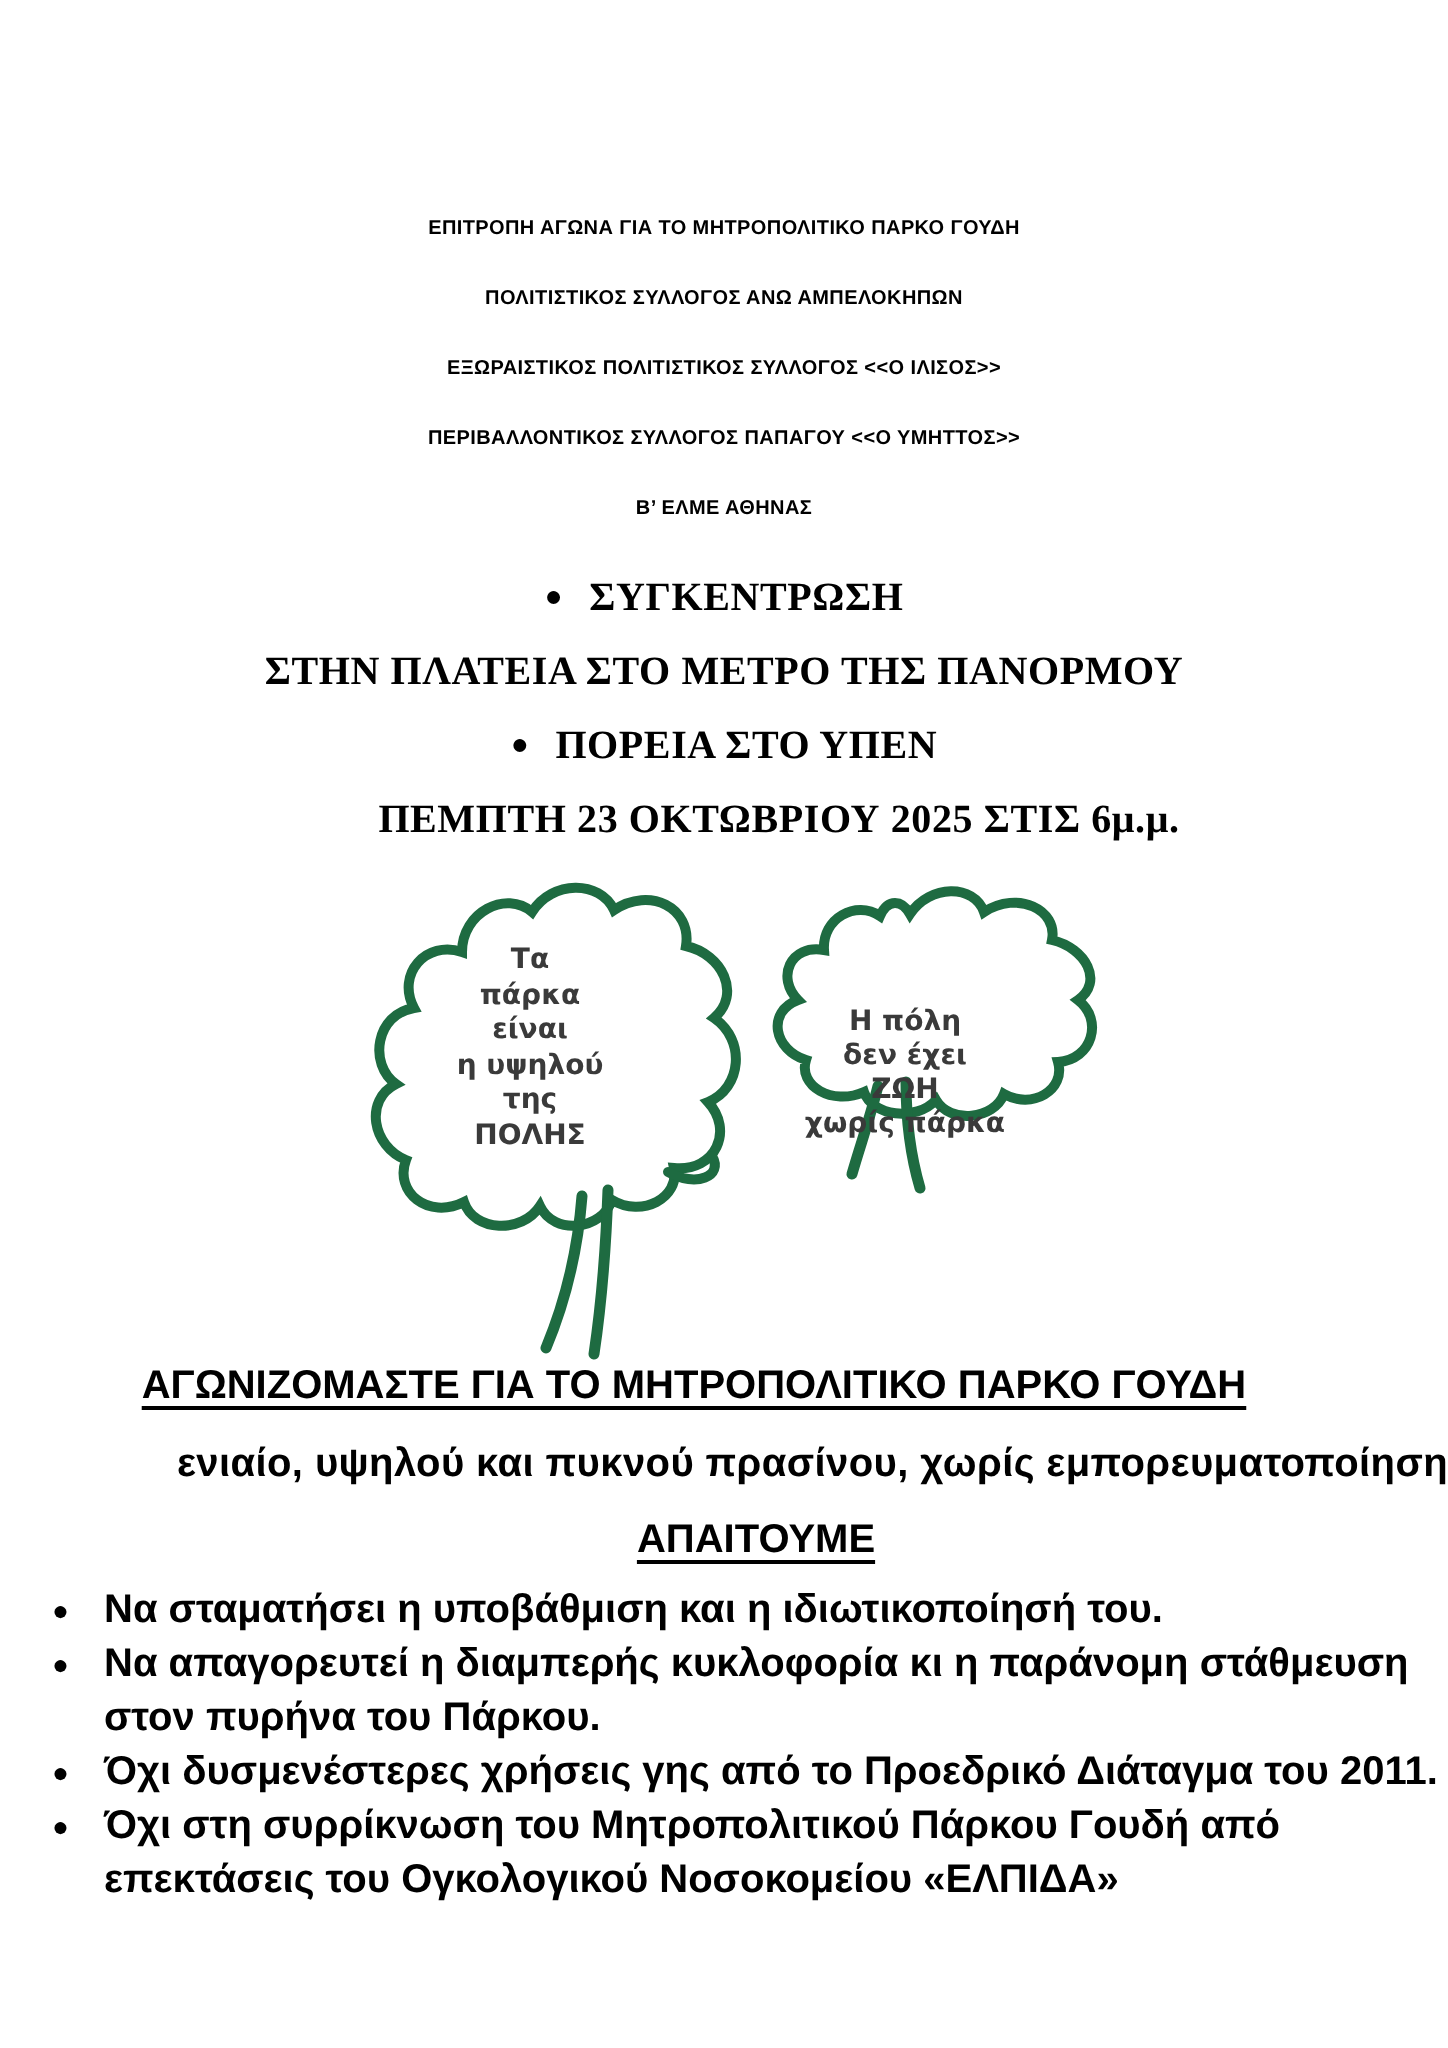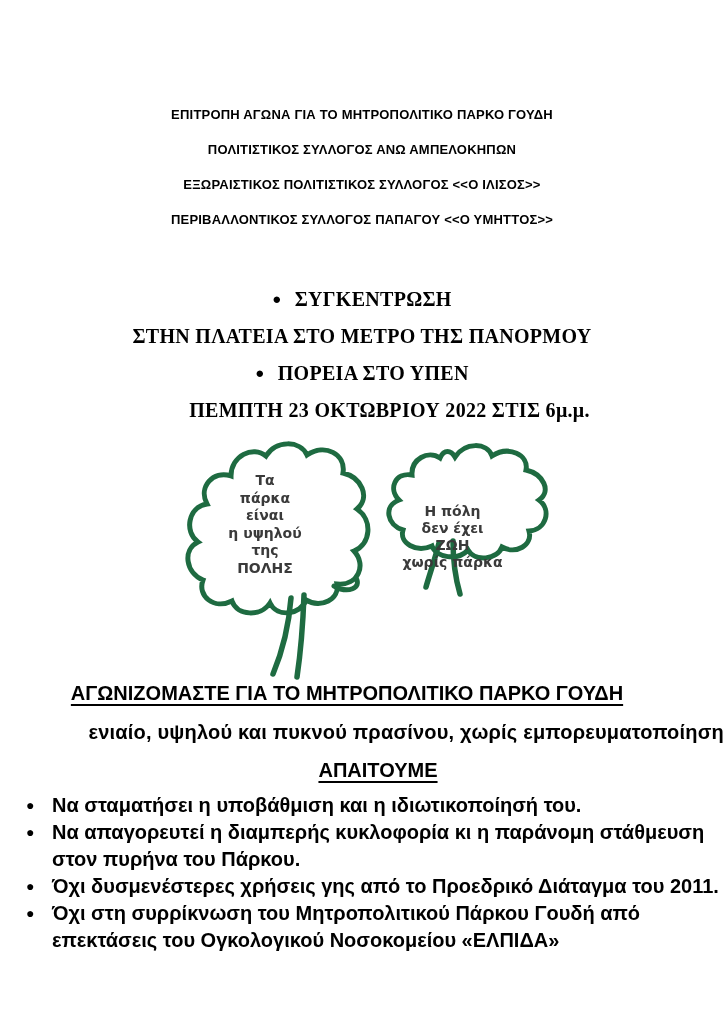--- a/index.html
+++ b/index.html
@@ -8,21 +8,21 @@
     width:724px;height:1024px;
     background:#ffffff;
     font-family:"Liberation Sans",sans-serif;
     color:var(--ink,#000);
     overflow:hidden;
   }
   
   .org-header{
     position:absolute;top:97px;left:0;width:724px;
     text-align:center;
-    font-weight:bold;font-size:13px;line-height:35px;
+    font-weight:bold;font-size:10px;line-height:35px;
     letter-spacing:0.2px;
   }
   
   .event{
     position:absolute;top:281px;left:0;width:724px;
     text-align:center;
     font-family:"Liberation Serif",serif;
     font-weight:bold;font-size:20px;line-height:37px;
     letter-spacing:0.3px;
   }
@@ -74,27 +74,28 @@
 </head>
 <body>
 
 <div class="page">
 
   <div class="org-header">
     <div>ΕΠΙΤΡΟΠΗ ΑΓΩΝΑ ΓΙΑ ΤΟ ΜΗΤΡΟΠΟΛΙΤΙΚΟ ΠΑΡΚΟ ΓΟΥΔΗ</div>
     <div>ΠΟΛΙΤΙΣΤΙΚΟΣ ΣΥΛΛΟΓΟΣ ΑΝΩ ΑΜΠΕΛΟΚΗΠΩΝ</div>
     <div>ΕΞΩΡΑΙΣΤΙΚΟΣ ΠΟΛΙΤΙΣΤΙΚΟΣ ΣΥΛΛΟΓΟΣ &lt;&lt;Ο ΙΛΙΣΟΣ&gt;&gt;</div>
     <div>ΠΕΡΙΒΑΛΛΟΝΤΙΚΟΣ ΣΥΛΛΟΓΟΣ ΠΑΠΑΓΟΥ &lt;&lt;Ο ΥΜΗΤΤΟΣ&gt;&gt;</div>
+    <div>Β’ ΕΛΜΕ ΑΘΗΝΑΣ</div>
   </div>
 
   <div class="event">
     <div><span class="bullet">●</span><span>ΣΥΓΚΕΝΤΡΩΣΗ</span></div>
     <div>ΣΤΗΝ ΠΛΑΤΕΙΑ ΣΤΟ ΜΕΤΡΟ ΤΗΣ ΠΑΝΟΡΜΟΥ</div>
     <div><span class="bullet">●</span><span>ΠΟΡΕΙΑ ΣΤΟ ΥΠΕΝ</span></div>
-    <div class="date-line">ΠΕΜΠΤΗ 23 ΟΚΤΩΒΡΙΟΥ 2022 ΣΤΙΣ 6μ.μ.</div>
+    <div class="date-line">ΠΕΜΠΤΗ 23 ΟΚΤΩΒΡΙΟΥ 2025 ΣΤΙΣ 6μ.μ.</div>
   </div>
 
   <div class="tree tree-left">
     <svg width="195" height="245" viewBox="0 0 195 245">
       <path class="canopy" d="M 88,20
         C 98,4 122,4 129,19
         C 147,7 168,18 165,37
         C 183,41 193,61 179,73
         C 195,84 193,108 176,115
         C 189,129 180,150 159,148

